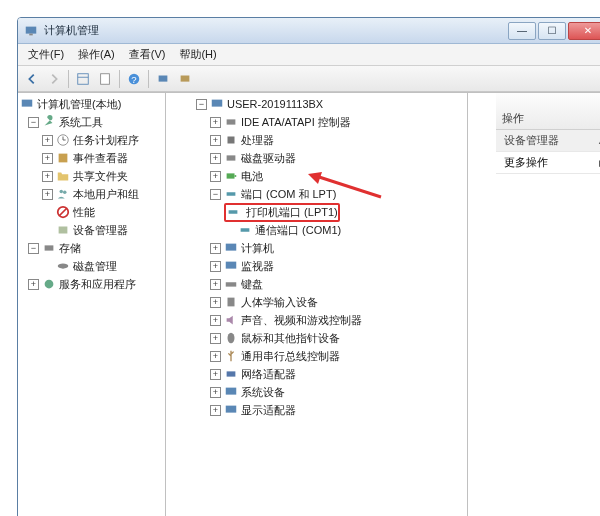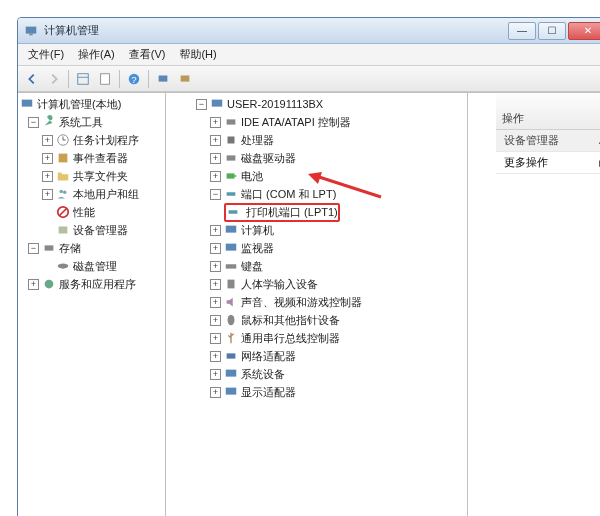--- a/index.html
+++ b/index.html
@@ -261,20 +261,27 @@
           <span class="node-label">端口 (COM 和 LPT)</span>
         </div>
         <div class="node" style="padding-left:30px">
           <span class="highlighted">
             <svg class="node-icon" viewBox="0 0 16 16" style="display:inline-block;vertical-align:middle">
                 <rect x="3" y="6" width="10" height="4" class="ico-port"></rect>
               </svg>
             <span class="node-label" style="vertical-align:middle">打印机端口 (LPT1)</span>
           </span>
         </div>
+        <div class="node" style="padding-left:30px">
+          <span class="expander empty"></span>
+          <svg class="node-icon" viewBox="0 0 16 16">
+              <rect x="3" y="6" width="10" height="4" class="ico-port"></rect>
+            </svg>
+          <span class="node-label">通信端口 (COM1)</span>
+        </div>
         <div class="node" style="padding-left:16px">
           <span class="expander">+</span>
           <svg class="node-icon" viewBox="0 0 16 16">
               <rect x="2" y="3" width="12" height="8" class="ico-monitor"></rect>
             </svg>
           <span class="node-label">计算机</span>
         </div>
         <div class="node" style="padding-left:16px">
           <span class="expander">+</span>
           <svg class="node-icon" viewBox="0 0 16 16">

